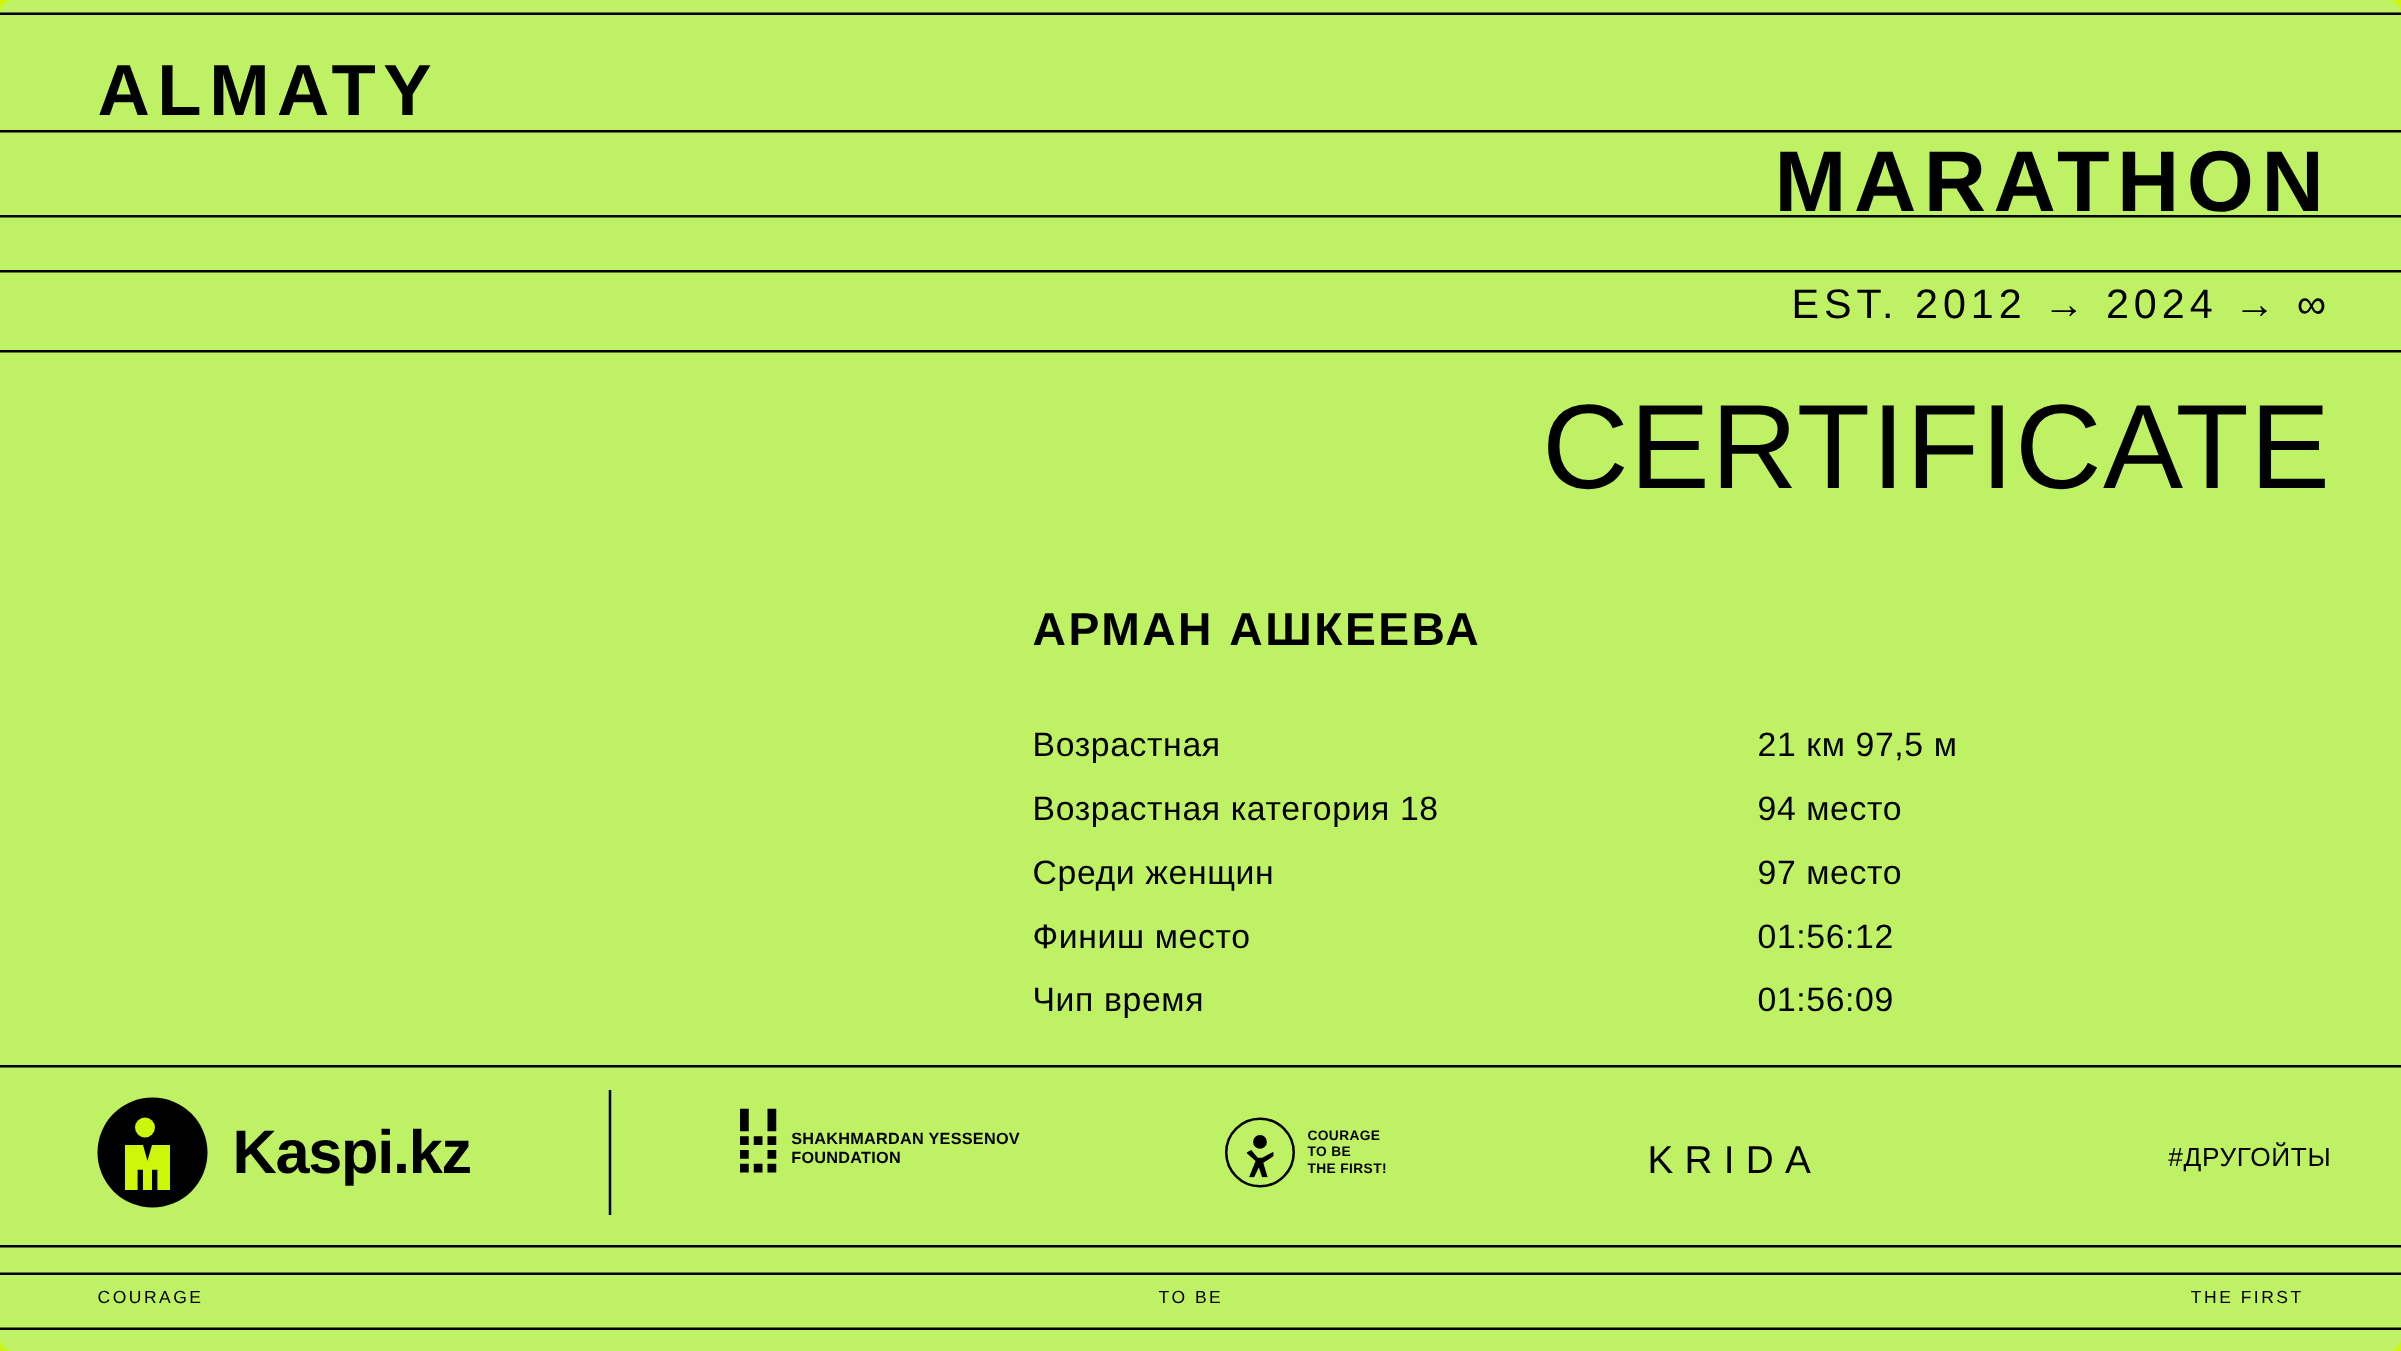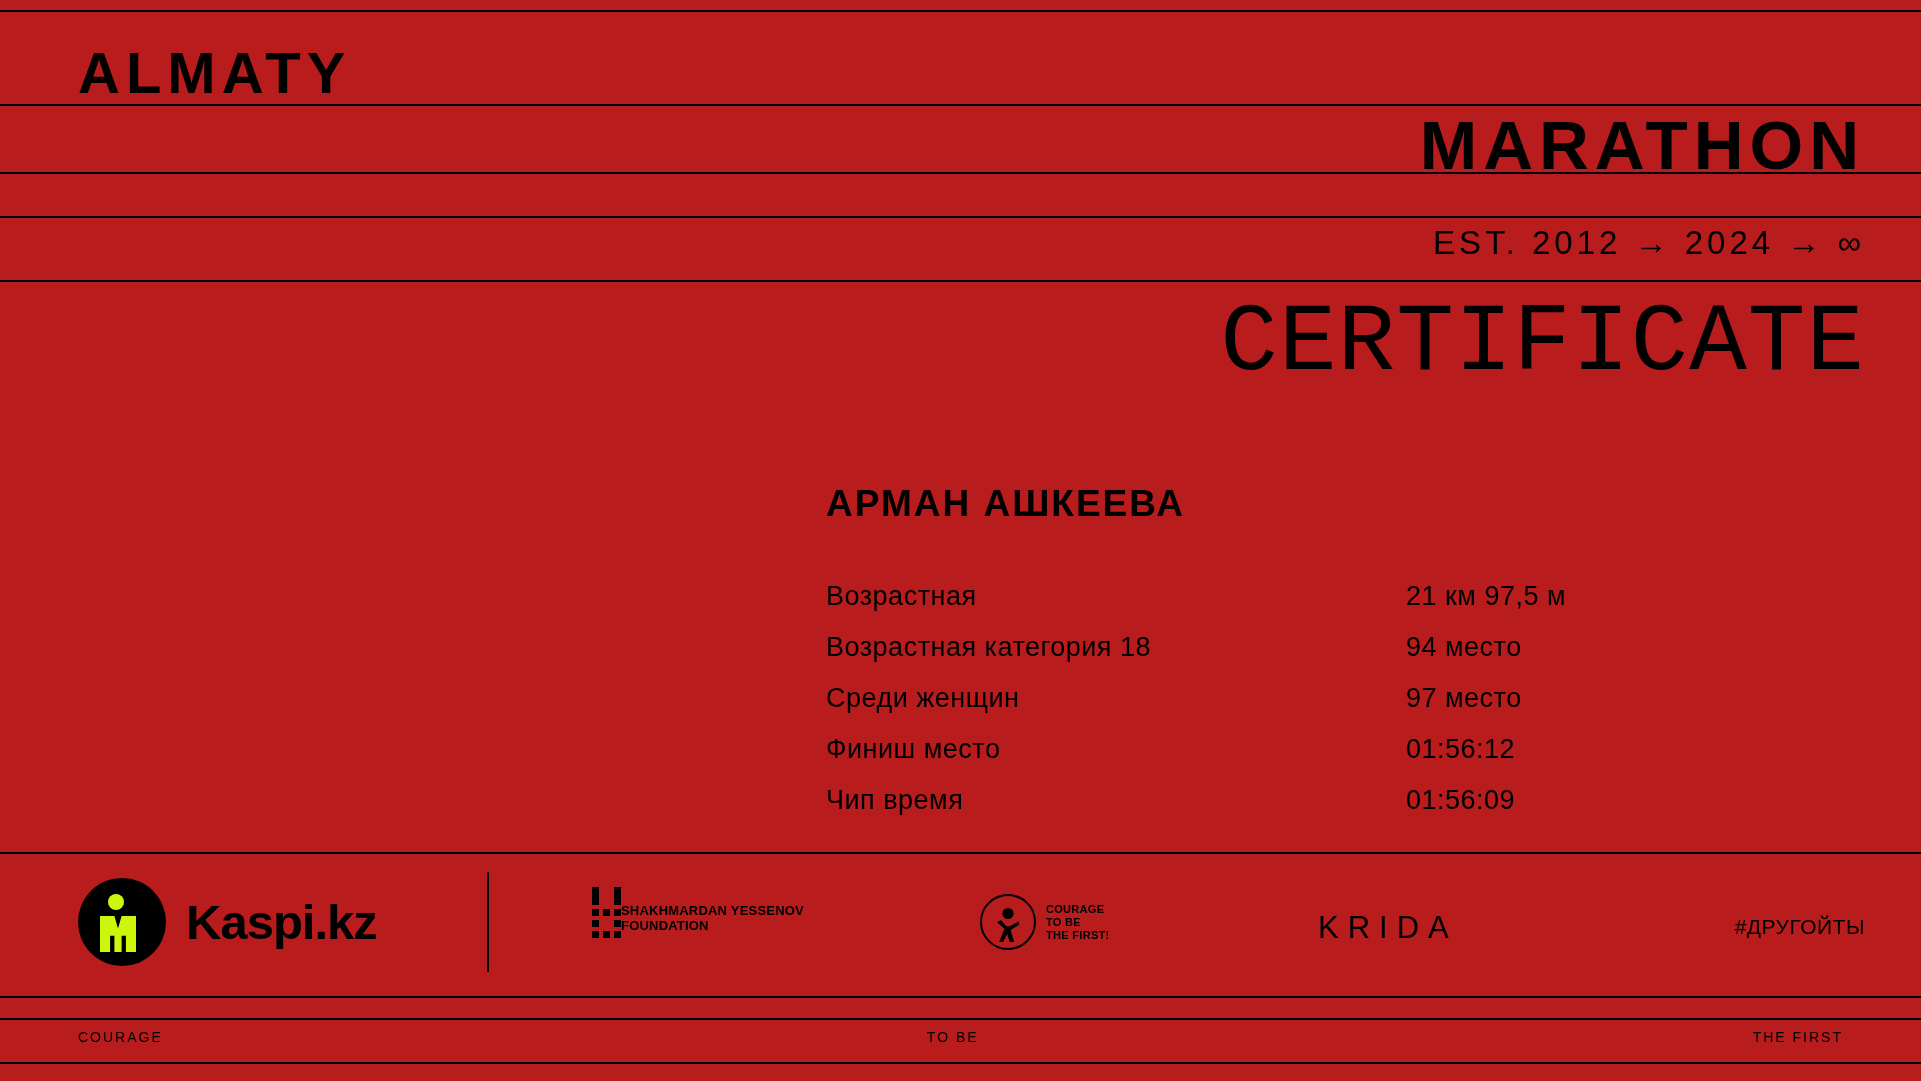--- a/index.html
+++ b/index.html
@@ -7,22 +7,23 @@
     width: 1921px;
     height: 1081px;
     background: #cdf70a;
     font-family: "Liberation Sans", sans-serif;
     overflow: hidden;
   }
   .cert {
     position: relative;
     width: 1921px;
     height: 1081px;
-    background: #b91c1c;
+    background: #bef264;
     color: #000;
+    border-radius: 11px;
   }
 
   
   .rule {
     position: absolute;
     left: 0;
     width: 100%;
     height: 2px;
     background: #000;
   }
@@ -56,27 +57,26 @@
     line-height: 25px;
     letter-spacing: 4px;
     font-weight: 400;
     text-align: right;
   }
 
   
   .title {
     position: absolute;
     right: 56px;
-    top: 296px;
+    top: 310px;
     font-size: 96px;
     line-height: 96px;
     letter-spacing: 1px;
     font-weight: 400;
     text-align: right;
-    font-family: Liberation Mono, monospace;
   }
 
   
   .athlete {
     position: absolute;
     left: 826px;
     top: 485px;
     font-size: 37px;
     line-height: 37px;
     letter-spacing: 2px;
@@ -171,20 +171,21 @@
     background: #000;
   }
 
   
   .sp-yessenov {
     position: absolute;
     left: 592px;
     top: 42px;
     display: flex;
     align-items: center;
+    gap: 12px;
   }
   .yess-bars {
     display: grid;
     grid-template-columns: repeat(3, 7px);
     grid-template-rows: repeat(4, 7px);
     gap: 4px;
   }
   .yess-bars i { display: block; background: #000; width: 7px; height: 7px; }
   .yess-bars i.tall { height: 18px; margin-top: -11px; }
   .yess-bars i.blank { background: transparent; }

